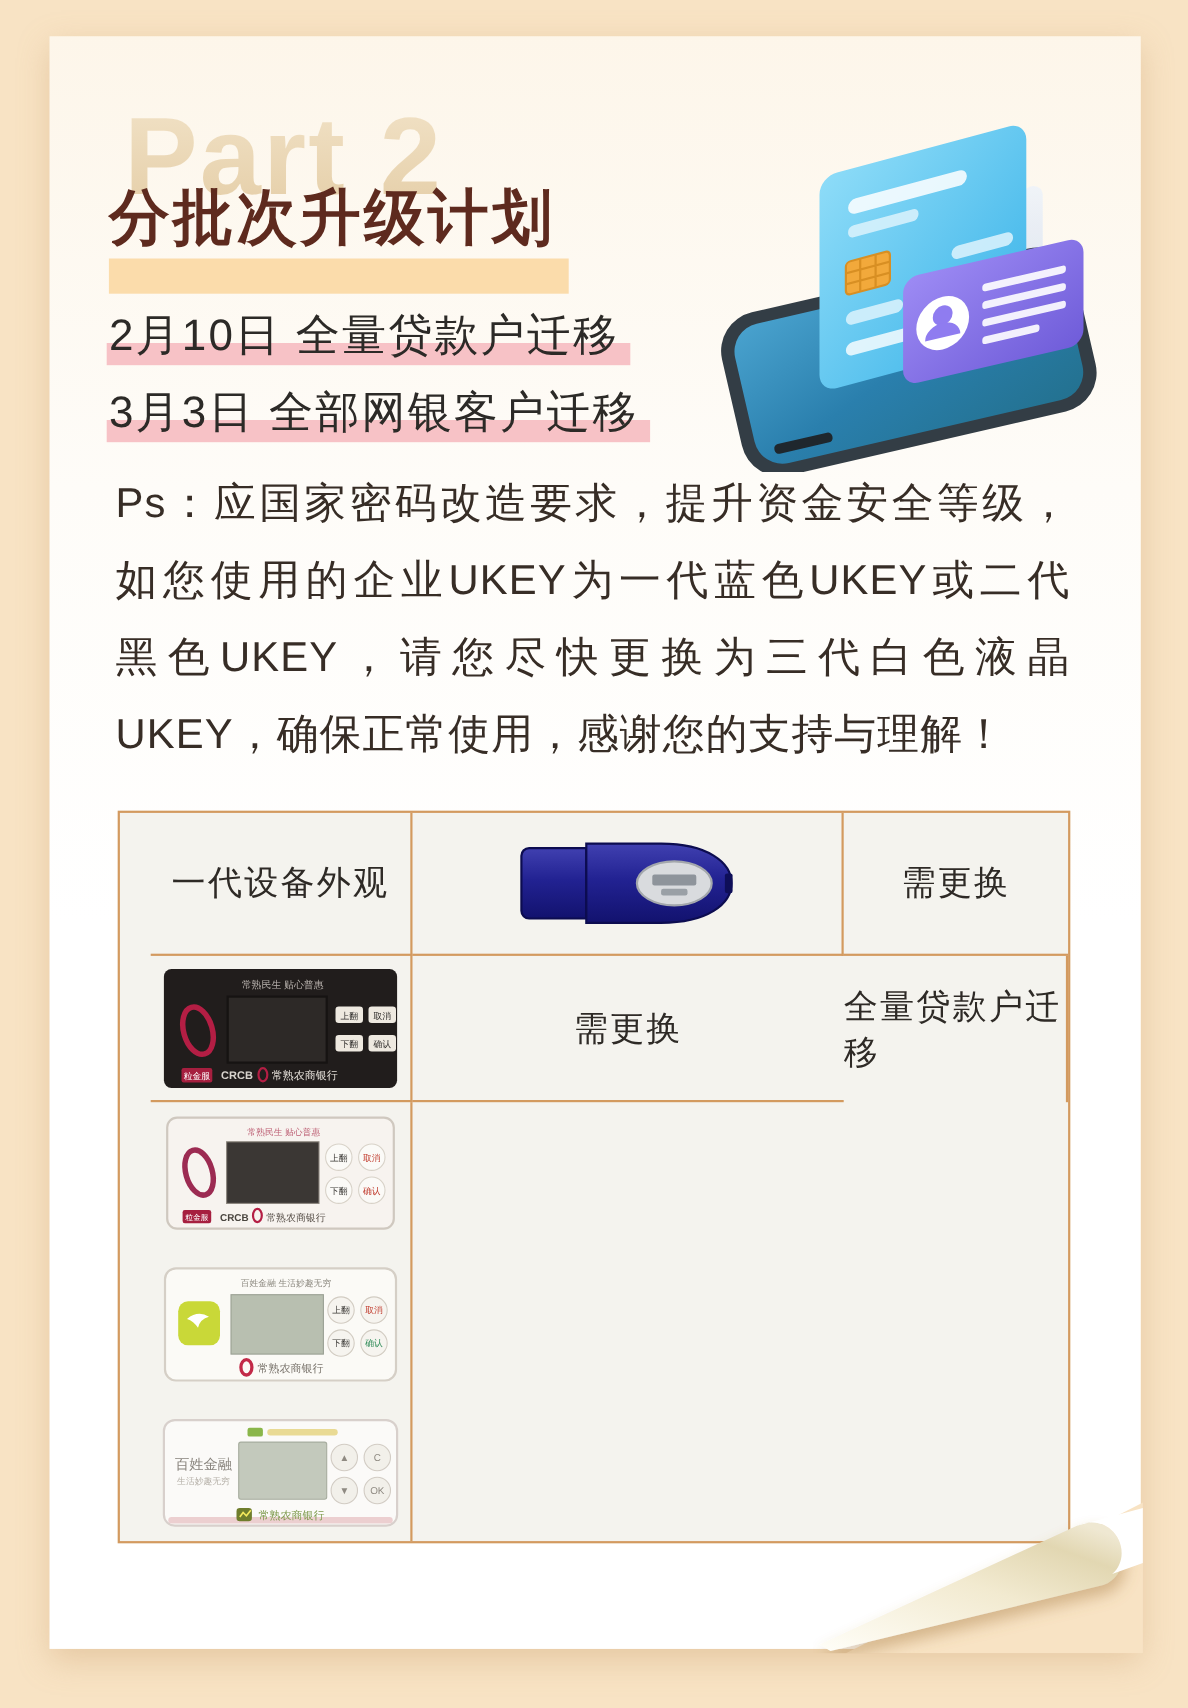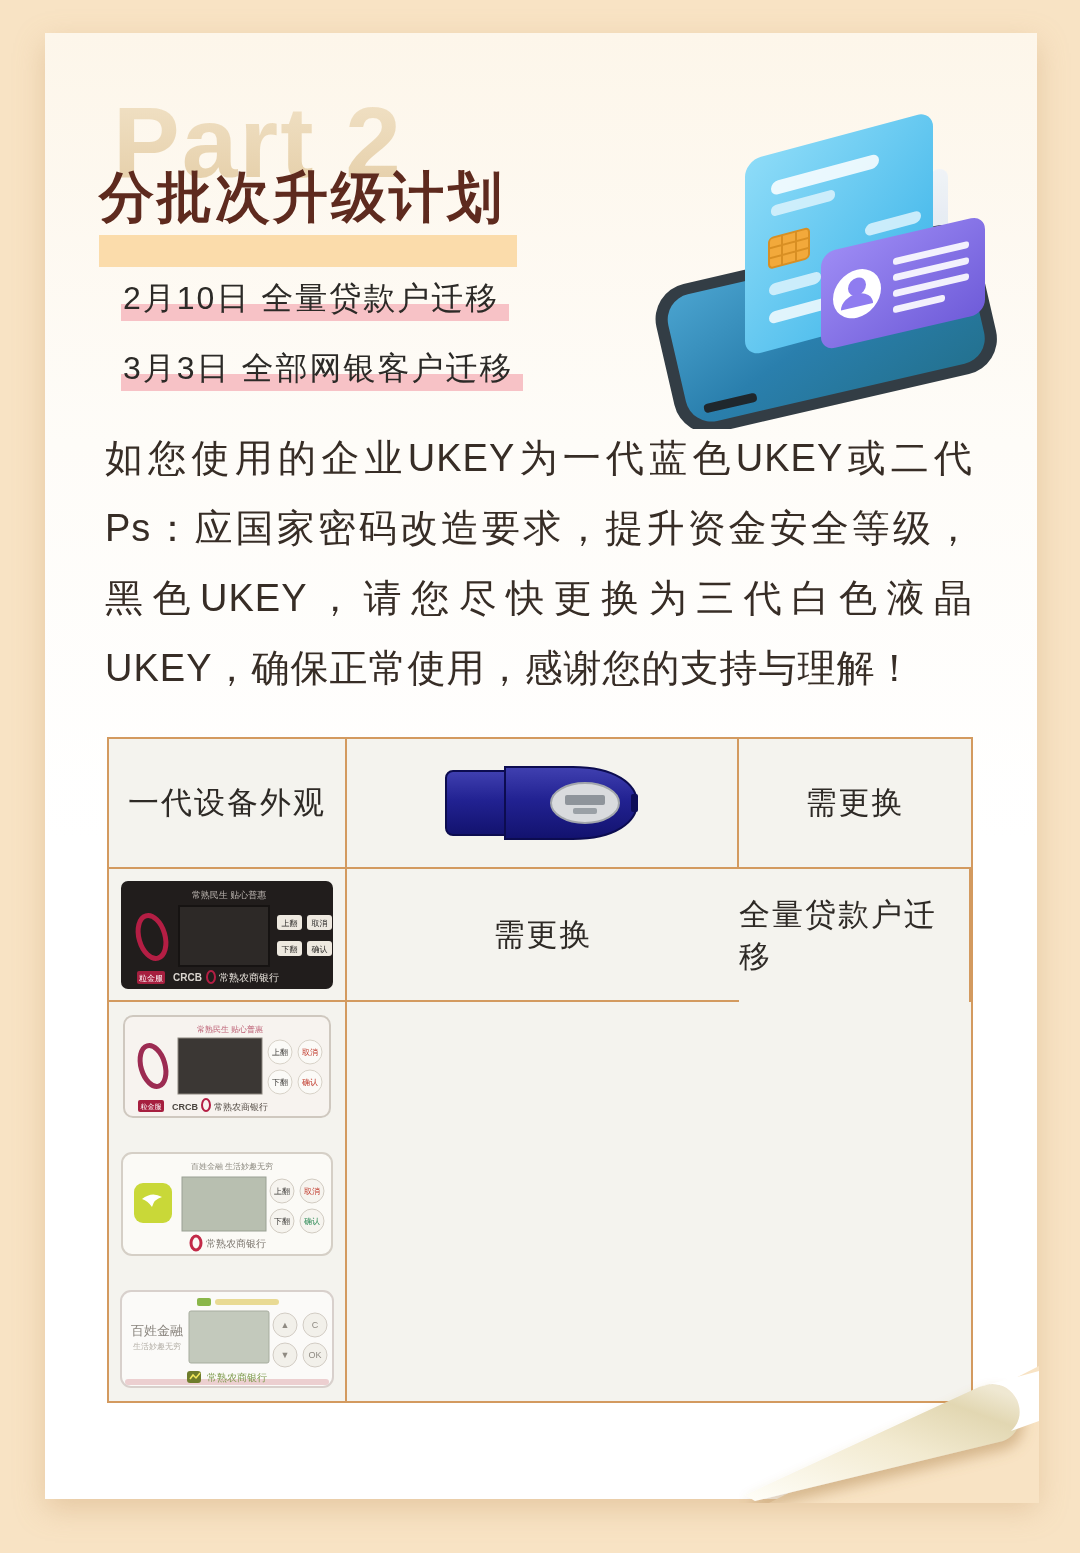--- a/index.html
+++ b/index.html
@@ -19,35 +19,35 @@
     position:absolute;left:68px;top:52px;
     font-size:100px;font-weight:bold;letter-spacing:2px;
     background:linear-gradient(180deg,#f2e3c8,#e4cda6);
     -webkit-background-clip:text;background-clip:text;color:transparent;
   }
   
   .title-wrap{position:absolute;left:54px;top:128px;}
   .title-bar{position:absolute;left:0;top:74px;width:418px;height:32px;background:#fbdcab;}
   .title-text{position:relative;font-size:55px;font-weight:bold;color:#5e2a1e;letter-spacing:3px;white-space:nowrap;text-align:center;}
   
-  .date-line{position:absolute;left:76px;font-size:32px;color:#2c2a27;letter-spacing:2px;white-space:nowrap;}
+  .date-line{position:absolute;left:52px;font-size:40px;color:#2c2a27;letter-spacing:2px;white-space:nowrap;}
   .date-line .hl{background:linear-gradient(to bottom,transparent 58%,#f7c2c6 58%);padding:0 10px 5px 2px;}
   .d1{top:244px}
   .d2{top:314px}
   
   .note{position:absolute;left:60px;top:390px;width:868px;color:#372d26;font-size:38px;line-height:70px;letter-spacing:1px;}
   .note .jl{text-align:justify;text-align-last:justify;}
   .note .ll{text-align:justify;}
   
   .illu{position:absolute;left:598px;top:70px;width:366px;height:326px;}
   
   .dev-table{
     position:absolute;left:62px;top:704px;width:866px;height:666px;
     display:grid;grid-template-columns:238px 392px 1fr;grid-template-rows:130px 133px 1fr;
-    background:#f4f3ee;border:2px solid #d39a5f;box-sizing:border-box;
+    background:#f4f3ee;border:2px solid #d39a5f;box-sizing:border-box;padding-left:28px;
   }
   .cell{border-right:2px solid #d39a5f;border-bottom:2px solid #d39a5f;display:flex;align-items:center;justify-content:center;}
   .cell.last-col{border-right:none;text-align:right;}
   .cell.last-row{border-bottom:none;}
   .cell-label,.cell-status{font-size:31px;color:#2e2a26;letter-spacing:2px;}
   .stack{flex-direction:column;gap:32px;}
   svg{display:block;}
   svg text{font-family:"Liberation Sans","DejaVu Sans",sans-serif;}
   
   .curl{position:absolute;right:-2px;bottom:-4px;width:300px;height:152px;}
@@ -125,22 +125,22 @@
   </svg>
 
   <div class="date-line d1">
     <span class="hl">2月10日 全量贷款户迁移</span>
   </div>
   <div class="date-line d2">
     <span class="hl">3月3日 全部网银客户迁移</span>
   </div>
 
   <div class="note">
+    <div class="jl">Ps：应国家密码改造要求，提升资金安全等级，</div>
     <div class="jl">如您使用的企业UKEY为一代蓝色UKEY或二代</div>
-    <div class="jl">Ps：应国家密码改造要求，提升资金安全等级，</div>
     <div class="jl">黑色UKEY，请您尽快更换为三代白色液晶</div>
     <div class="ll">UKEY，确保正常使用，感谢您的支持与理解！</div>
   </div>
 
   <div class="dev-table">
 
     <div class="cell">
       <span class="cell-label">一代设备外观</span>
     </div>
     <div class="cell">

